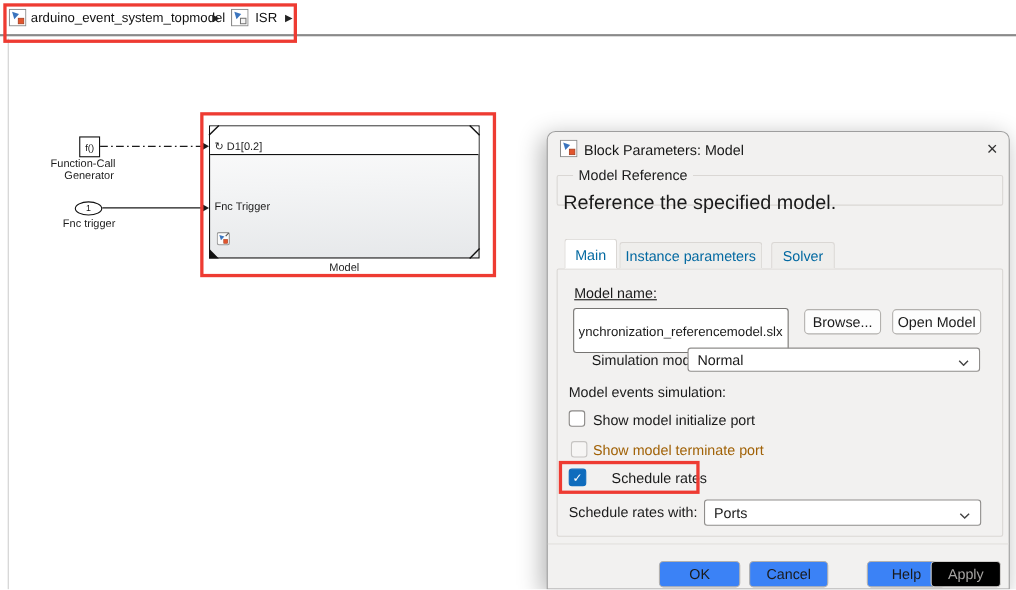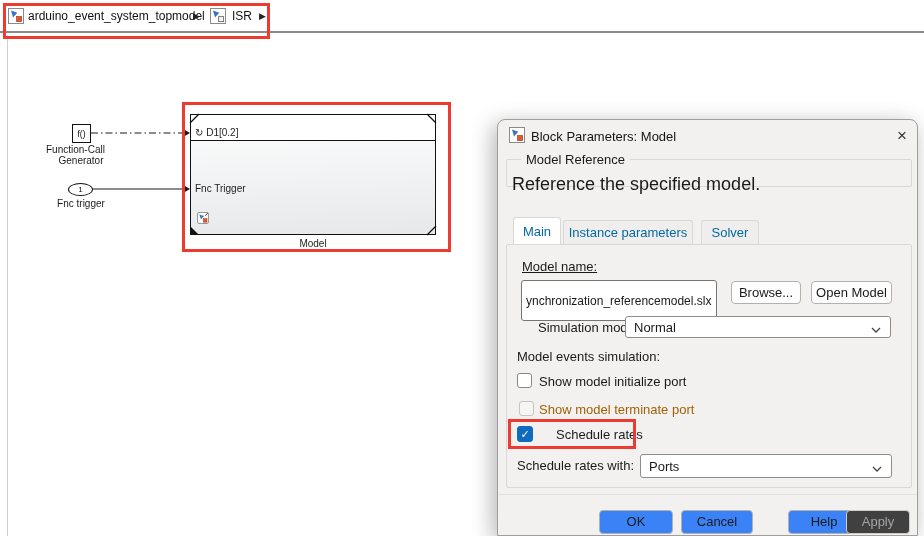--- a/index.html
+++ b/index.html
@@ -73,21 +73,21 @@
   .cb.disabled { border-color:#c6c4c2; background:#f6f5f4; }
   .cb.checked { width:16px; height:16px; background:#0f6cbd; border-color:#0f6cbd; color:#fff;
                 display:flex; align-items:center; justify-content:center; font-size:11px; }
   .cb-label { font-size:13px; color:#1a1a1a; }
   .cb-label.disabled { color:#a16207; }
   .sched-red { position:absolute; left:10px; top:299px; width:128px; height:30px;
                border:3px solid #ee3b32; z-index:5; pointer-events:none; }
   .btm-sep { position:absolute; left:0; top:374px; width:100%; height:1px; background:#e2e0dd; }
   .dlg-btn { position:absolute; top:390px; height:24px; background:#3b82f6; border:1px solid #b3b1ae;
              border-radius:4px; font-size:13px; color:#1a1a1a; text-align:center; line-height:22px; }
-  .dlg-btn.disabled { color:#a6a4a2; background:#404040; border-color:#cfcdcb; }
+  .dlg-btn.disabled { color:#a6a4a2; background:#000000; border-color:#cfcdcb; }
 </style>
 </head>
 <body>
 
 <div class="stage">
 
   <div class="topbar">
     <span class="abs crumb-icon" style="left:8px;">
       <svg width="16" height="16" viewBox="0 0 16 16">
           <rect x="0.5" y="0.5" width="15" height="15" fill="#fff" stroke="#8a8a8a"></rect>

